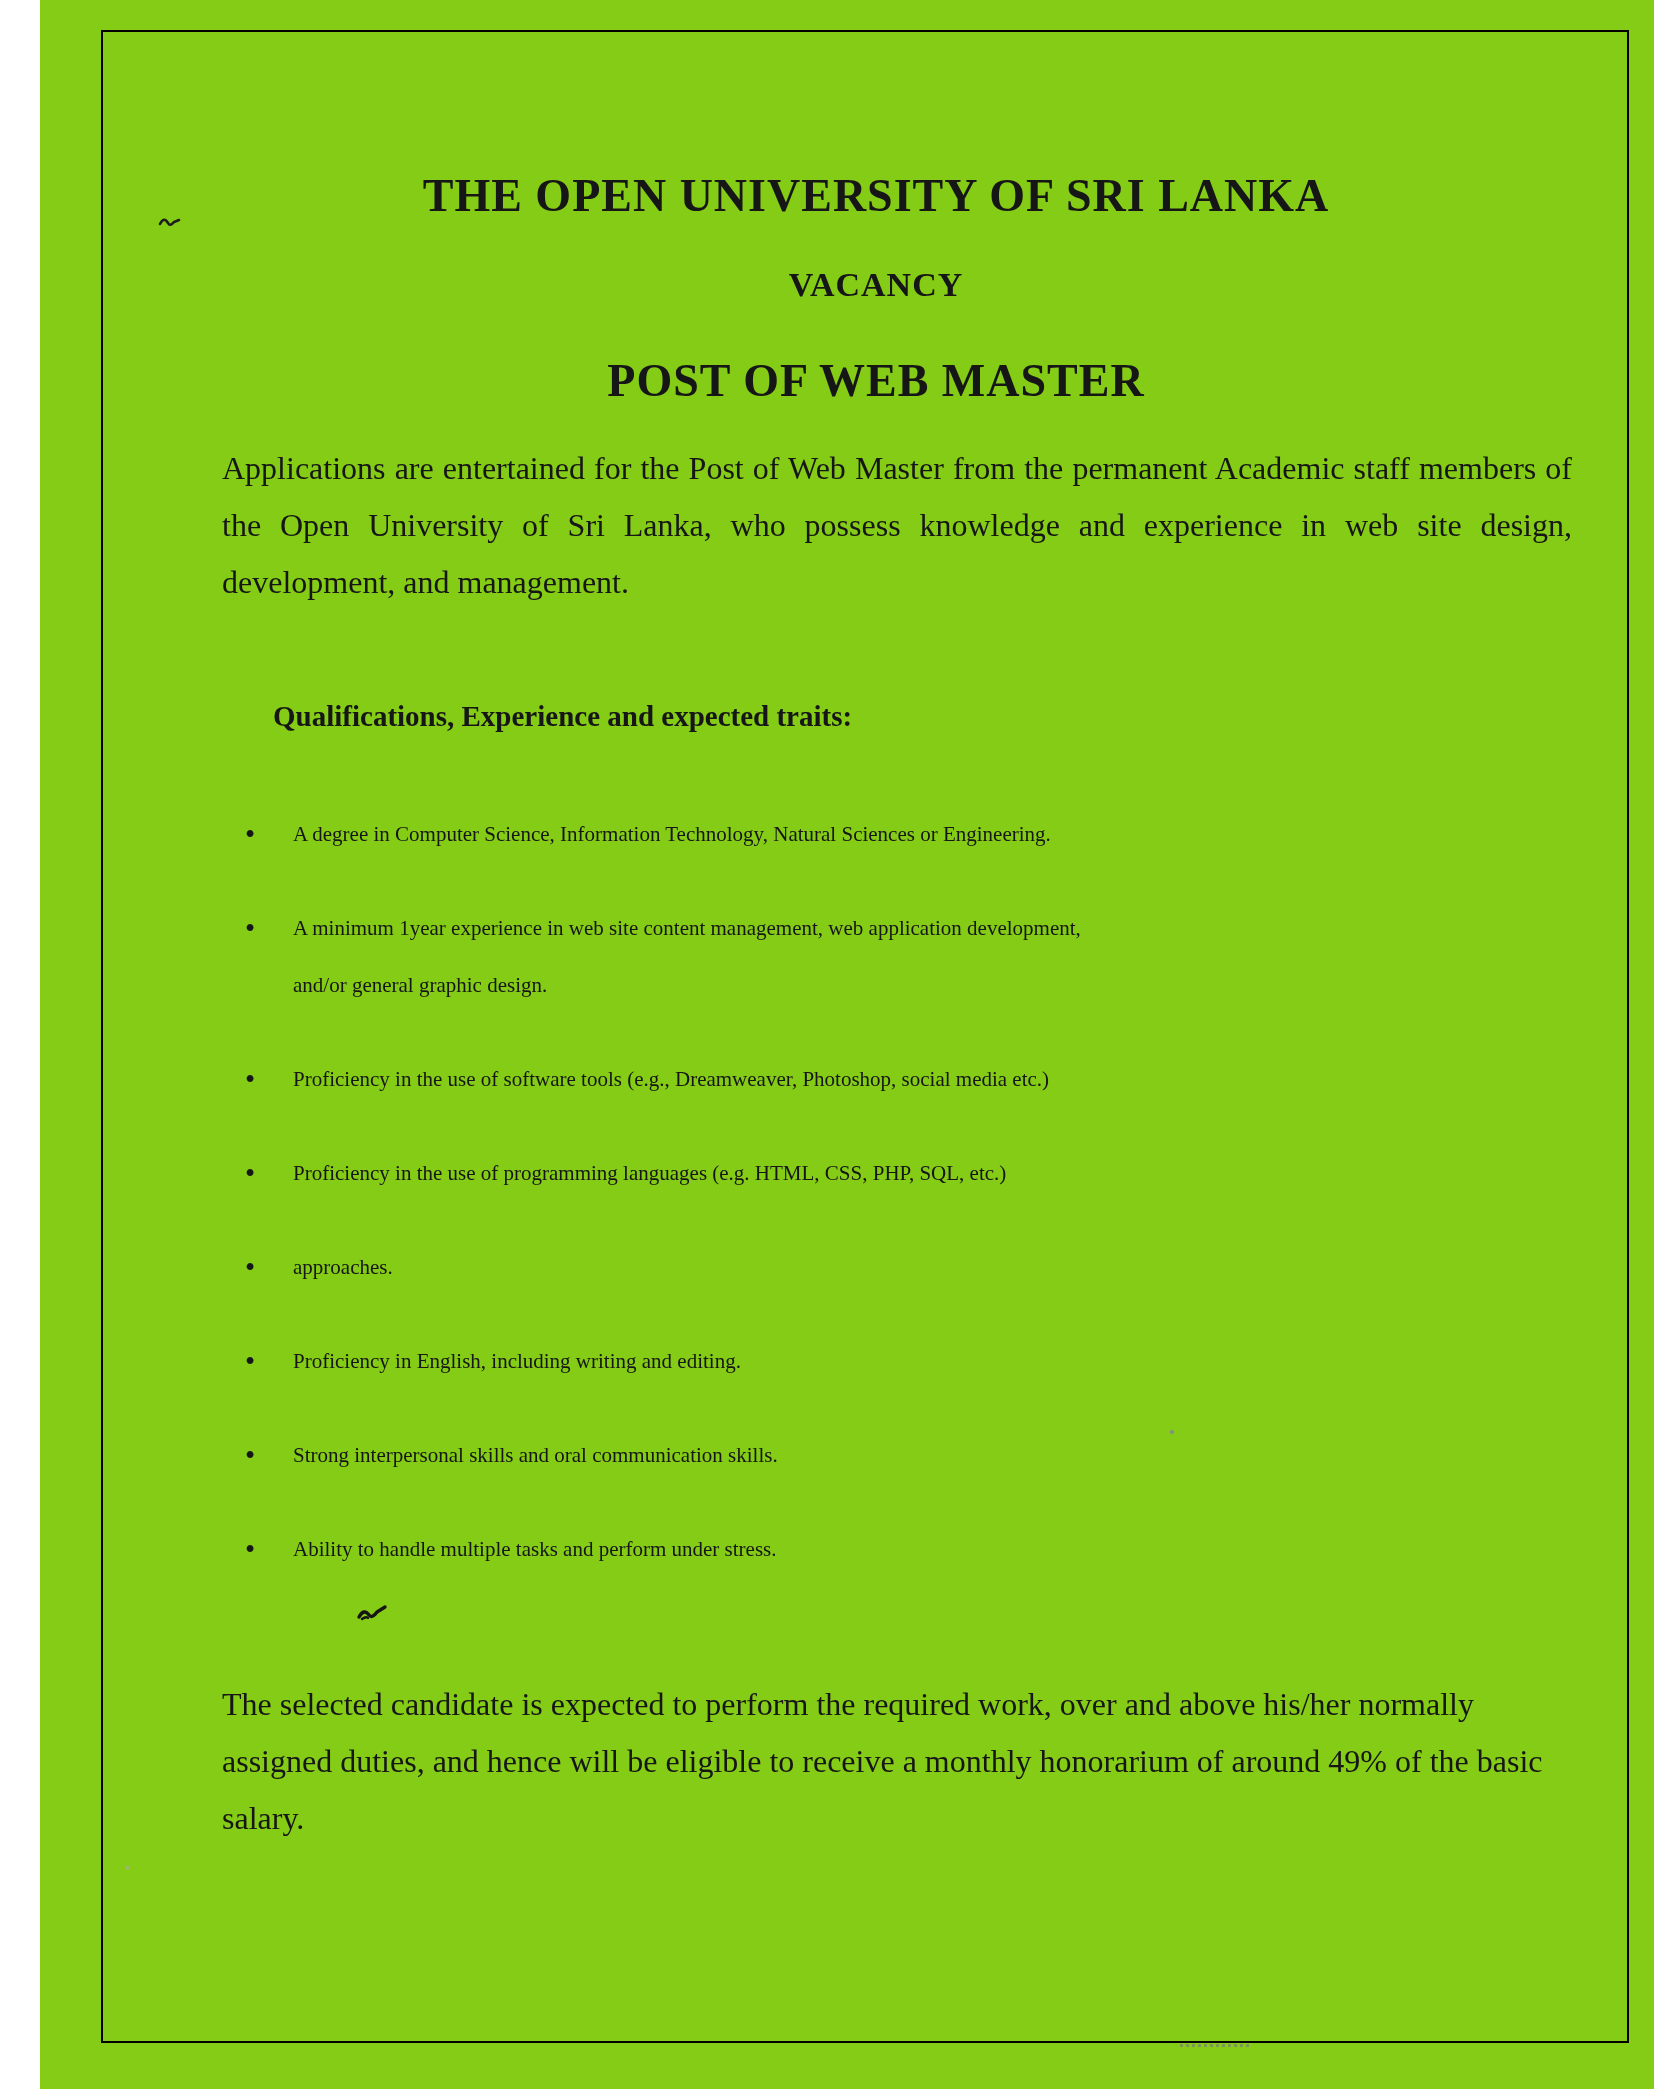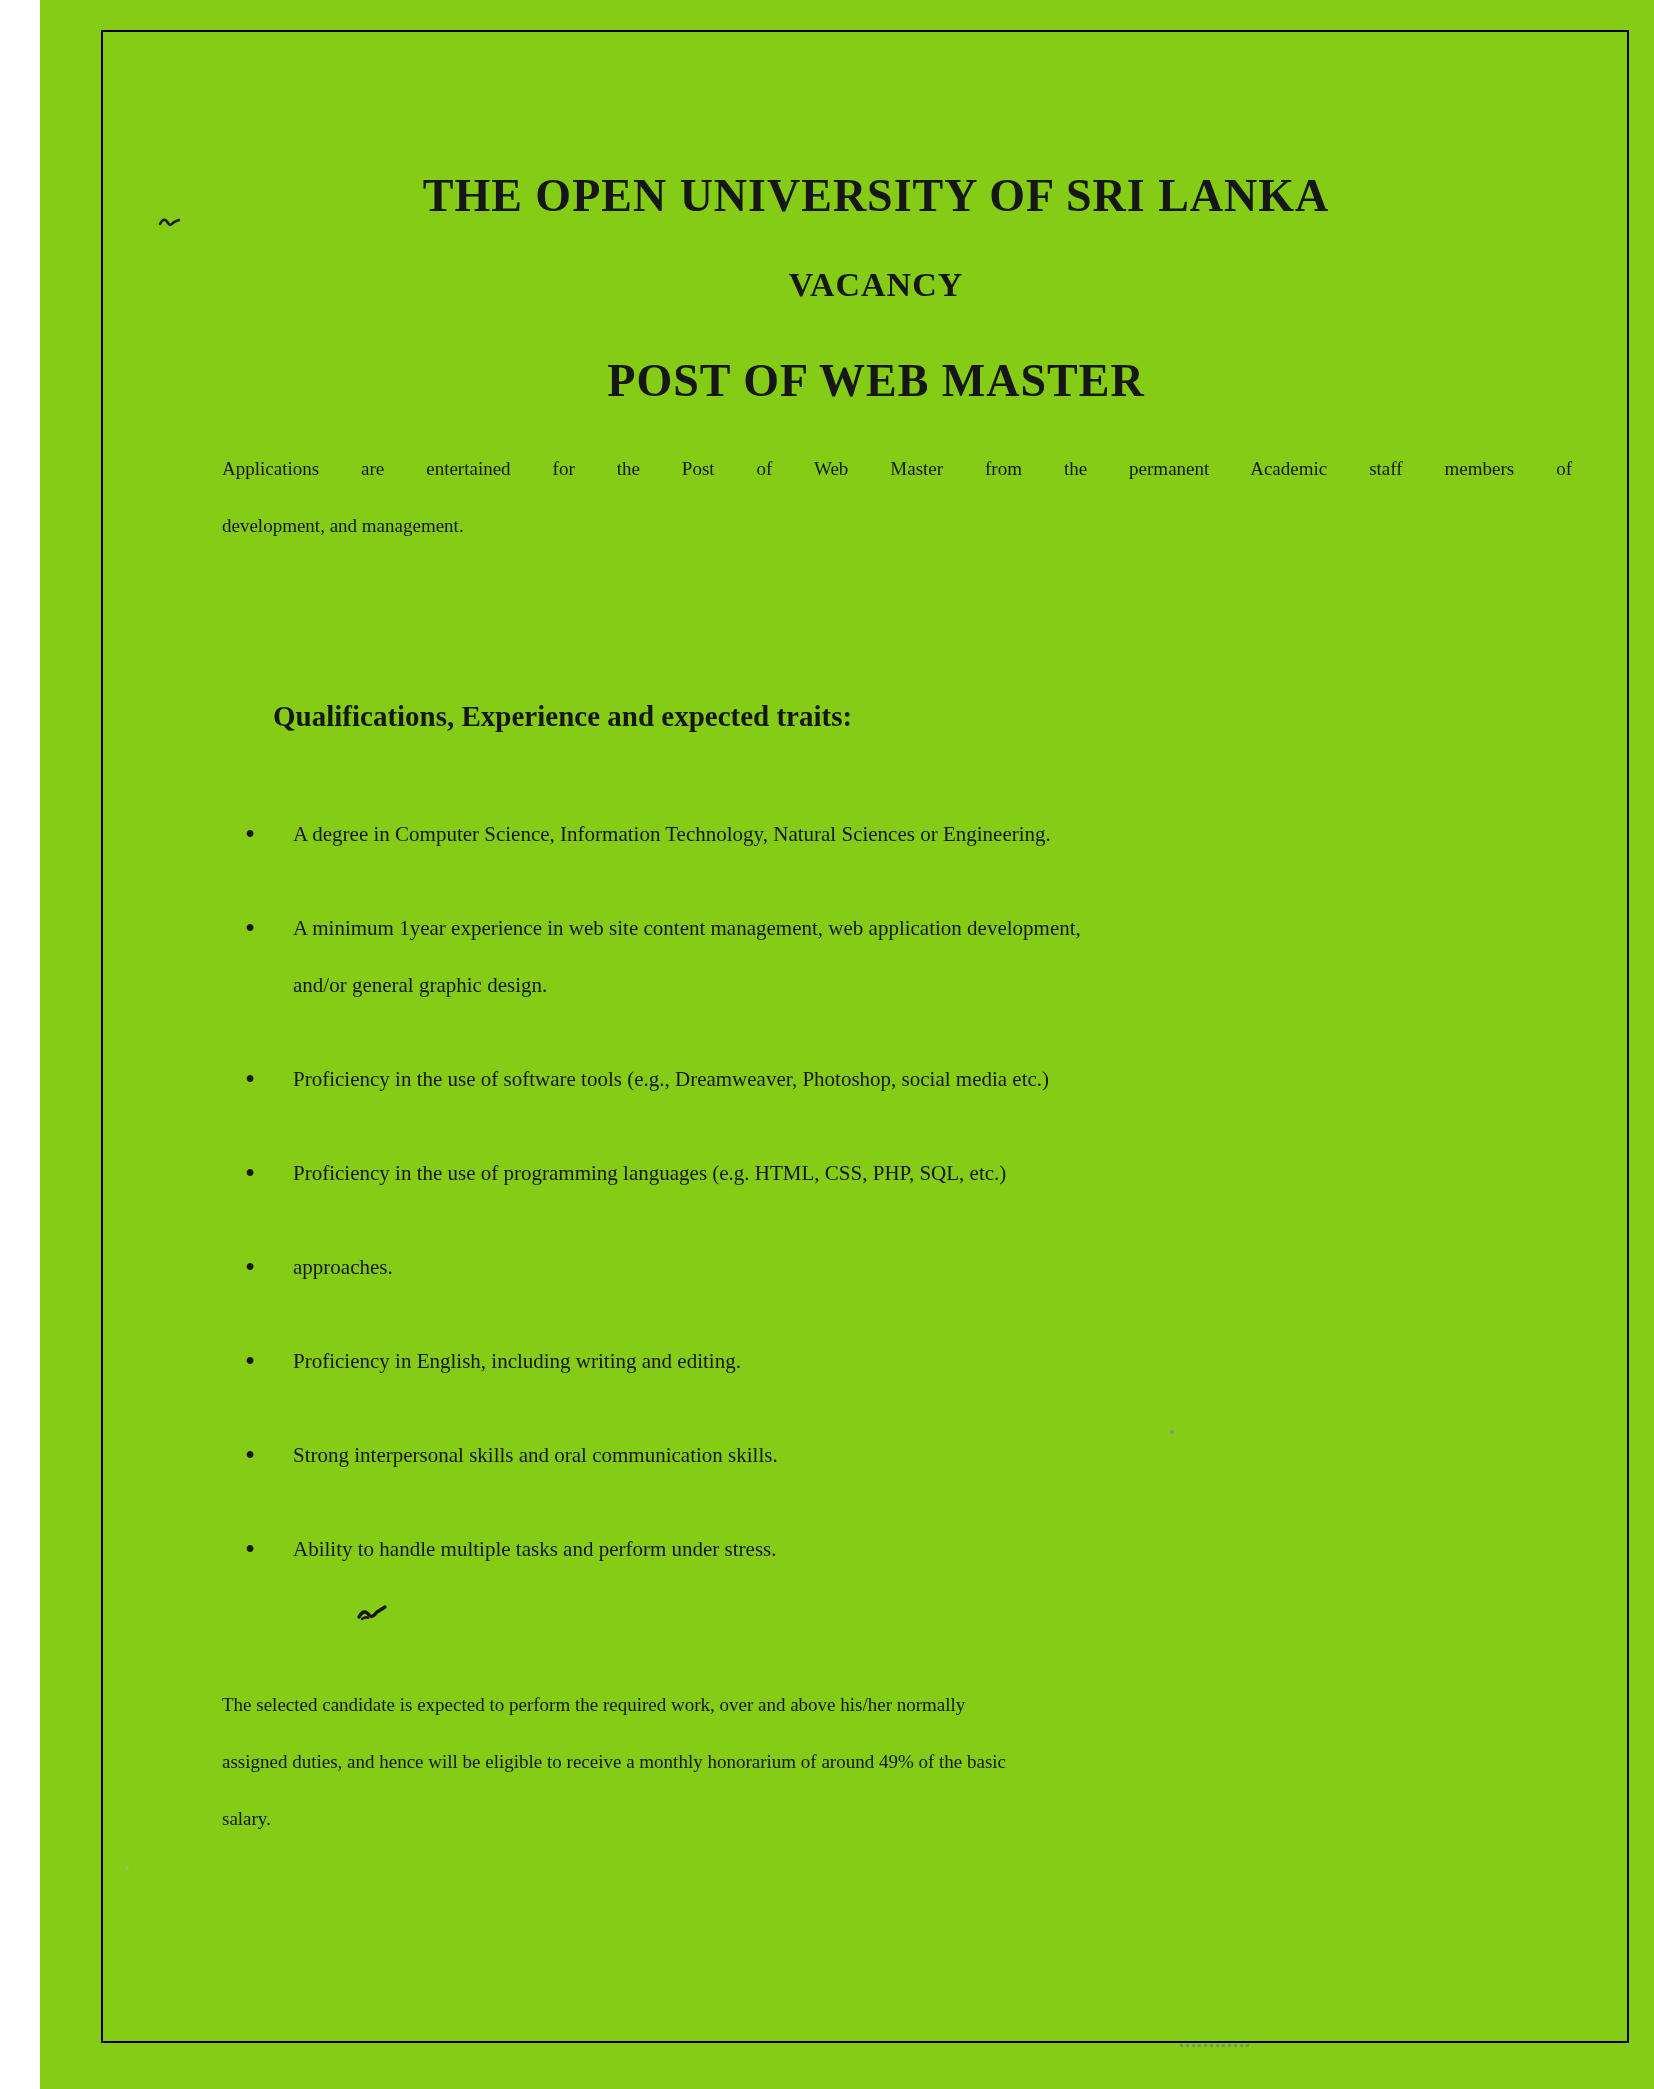--- a/index.html
+++ b/index.html
@@ -15,21 +15,21 @@
   .frame{
     position:absolute;left:61px;top:30px;
     width:1528px;height:2013px;
     border:2px solid #000;
     box-sizing:border-box;
   }
   .center-col{position:absolute;left:120px;width:1432px;text-align:center;}
   .doc-title{top:168px;font-size:46px;font-weight:bold;letter-spacing:1px;line-height:1.2;}
   .doc-subtitle{top:266px;font-size:34px;font-weight:bold;letter-spacing:1px;}
   .doc-post{top:354px;font-size:46px;font-weight:bold;letter-spacing:1px;}
-  .bodytext{font-size:19px;line-height:57px;}
+  .bodytext{font-size:32px;line-height:57px;}
   .intro{position:absolute;left:182px;top:440px;width:1350px;}
   .line{display:block;}
   .j{text-align:justify;text-align-last:justify;}
   .section-heading{
     position:absolute;left:233px;top:700px;
     font-size:29px;font-weight:bold;
   }
   .bullets{position:absolute;left:205px;top:806px;width:1327px;}
   .bullet{display:flex;margin-bottom:37px;}
   .dot{
@@ -62,20 +62,21 @@
   </svg>
 
   <div class="center-col doc-title">THE OPEN UNIVERSITY OF SRI LANKA</div>
 
   <div class="center-col doc-subtitle">VACANCY</div>
 
   <div class="center-col doc-post">POST OF WEB MASTER</div>
 
   <div class="intro bodytext">
     <span class="line j">Applications are entertained for the Post of Web Master from the permanent Academic staff members of</span>
+    <span class="line j">the Open University of Sri Lanka, who possess knowledge and experience in web site design,</span>
     <span class="line">development, and management.</span>
   </div>
 
   <div class="section-heading">Qualifications, Experience and expected traits:</div>
 
   <div class="bullets">
 
     <div class="bullet">
       <span class="dot">•</span>
       <div class="bullet-text">

